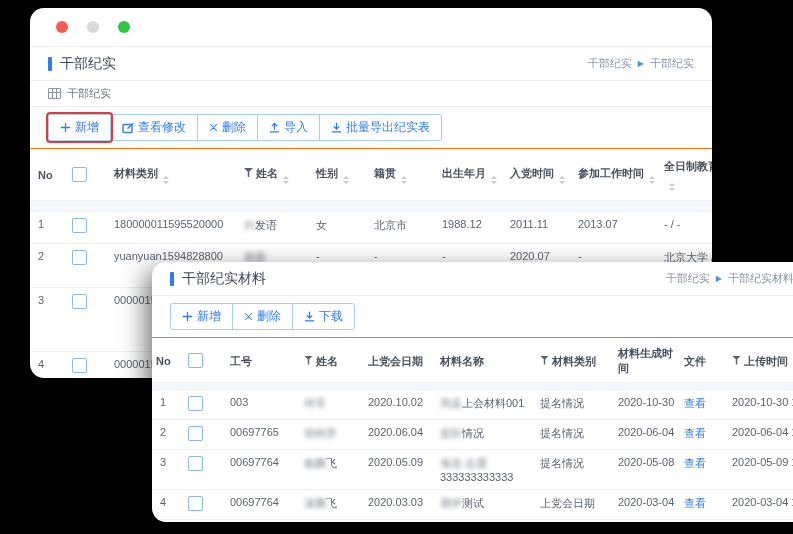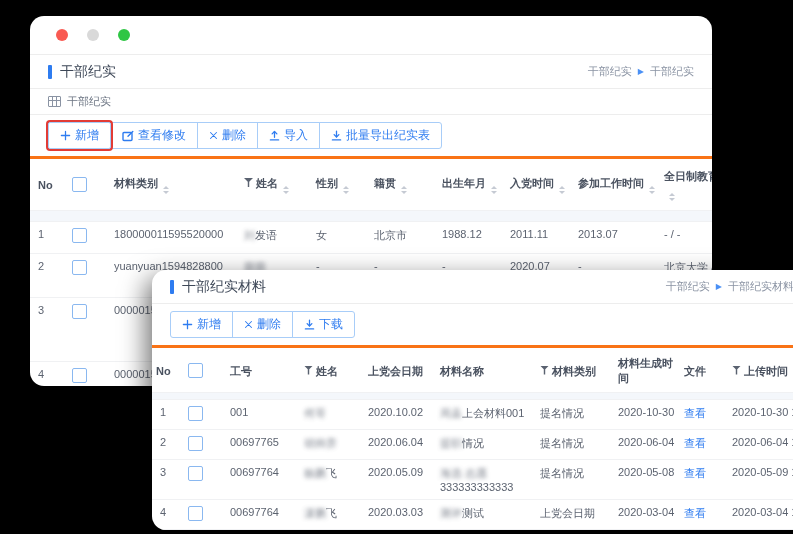--- a/index.html
+++ b/index.html
@@ -1,20 +1,20 @@
 <!DOCTYPE html>
 <html><head>
 <meta charset="utf-8">
 <style>
   html,body{margin:0;padding:0;}
   body{
     width:793px;height:534px;background:#000;position:relative;overflow:hidden;
     font-family:"Liberation Sans","DejaVu Sans",sans-serif;
   }
-  .window{position:absolute;background:#fff;border-radius:14px;overflow:hidden;margin-top:8px;}
+  .window{position:absolute;background:#fff;border-radius:14px;overflow:hidden;}
   #backWin{left:30px;top:8px;width:682px;height:370px;box-shadow:0 4px 18px rgba(0,0,0,.5);}
   #frontWin{left:152px;top:262px;width:660px;height:260px;z-index:5;
     box-shadow:-6px 8px 26px rgba(0,0,0,.55);}
   
   .titlebar{height:38px;display:flex;align-items:center;padding-left:26px;border-bottom:1px solid #ededed;}
   .light{width:12px;height:12px;border-radius:50%;margin-right:19px;}
   
   .trow{height:33px;display:flex;align-items:center;justify-content:space-between;
     padding:0 18px;border-bottom:1px solid #ededed;}
   .ptitle{display:flex;align-items:center;font-size:14px;color:#3d4757;}
@@ -23,21 +23,21 @@
   .crumb-sep{color:#4a90f5;font-size:8px;margin:0 6px;}
   
   .subhead{height:25px;display:flex;align-items:center;padding:0 18px;font-size:11px;
     color:#6b7482;border-bottom:1px solid #ededed;}
   .grid-ic{width:11px;height:9px;margin-right:6px;border:1px solid #8a93a3;border-radius:1px;
     background:
       linear-gradient(#8a93a3,#8a93a3) 0 3px/100% 1px no-repeat,
       linear-gradient(#8a93a3,#8a93a3) 3px 0/1px 100% no-repeat,
       linear-gradient(#8a93a3,#8a93a3) 7px 0/1px 100% no-repeat;}
   
-  .toolbar{padding:7px 18px 7px 18px;border-bottom:3px solid #f97316;}
+  .toolbar{padding:7px 18px 7px 18px;border-bottom:1px solid #f97316;}
   .btngroup{display:inline-flex;}
   .tb{display:inline-flex;align-items:center;gap:4px;background:#fff;border:1px solid #a8cdf8;
     color:#2e7cf0;font-size:12px;padding:4px 11px;margin-left:-1px;cursor:pointer;
     font-family:inherit;white-space:nowrap;}
   .tb:first-child{margin-left:0;border-radius:3px 0 0 3px;}
   .tb:last-child{border-radius:0 3px 3px 0;}
   .tb.hl{box-shadow:0 0 0 2px #e23b35;position:relative;z-index:2;border-radius:2px;}
   .tb svg{display:block;}
   
   table{border-collapse:collapse;table-layout:fixed;width:100%;}
@@ -289,21 +289,21 @@
           <th style="width: 112px;"><span class="flt"></span><span>上传时间</span></th>
         </tr>
       </thead>
       <tbody>
         <tr class="band">
           <td colspan="10"></td>
         </tr>
         <tr class="r">
           <td class="pad">1</td>
           <td><span class="cb"></span></td>
-          <td>001</td>
+          <td>003</td>
           <td><span class="blur">何哥</span></td>
           <td>2020.10.02</td>
           <td><span class="blur">周县</span><span>上会材料001</span></td>
           <td>提名情况</td>
           <td>2020-10-30</td>
           <td><a class="lk">查看</a></td>
           <td>2020-10-30 17:18:12</td>
         </tr>
         <tr class="r">
           <td class="pad">2</td>

